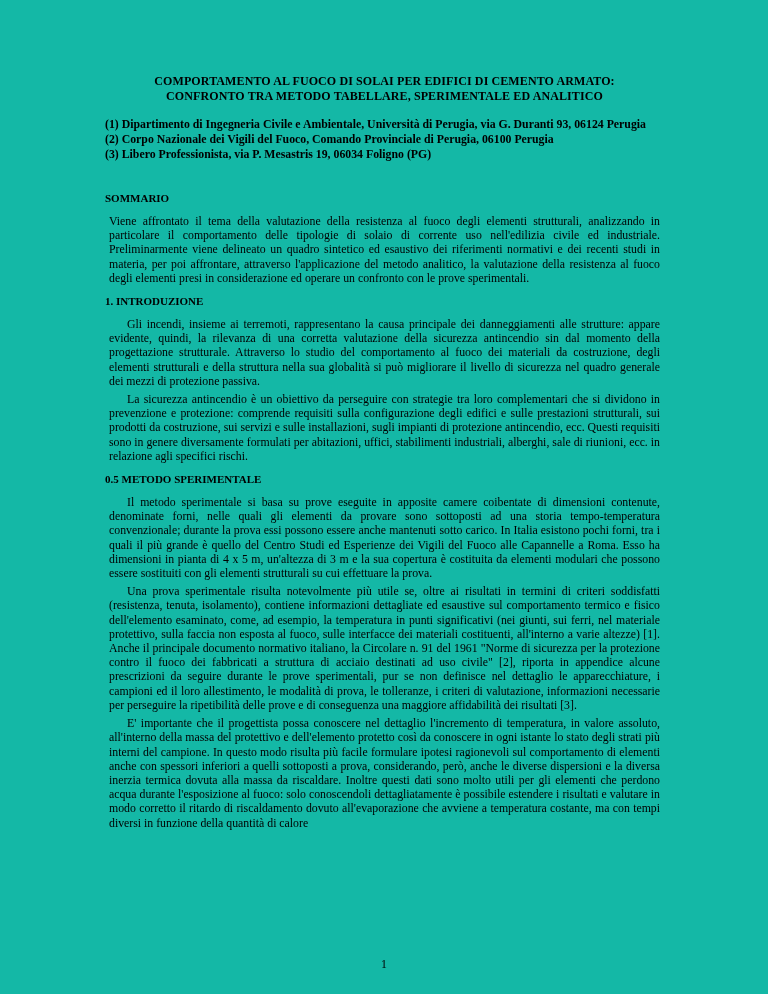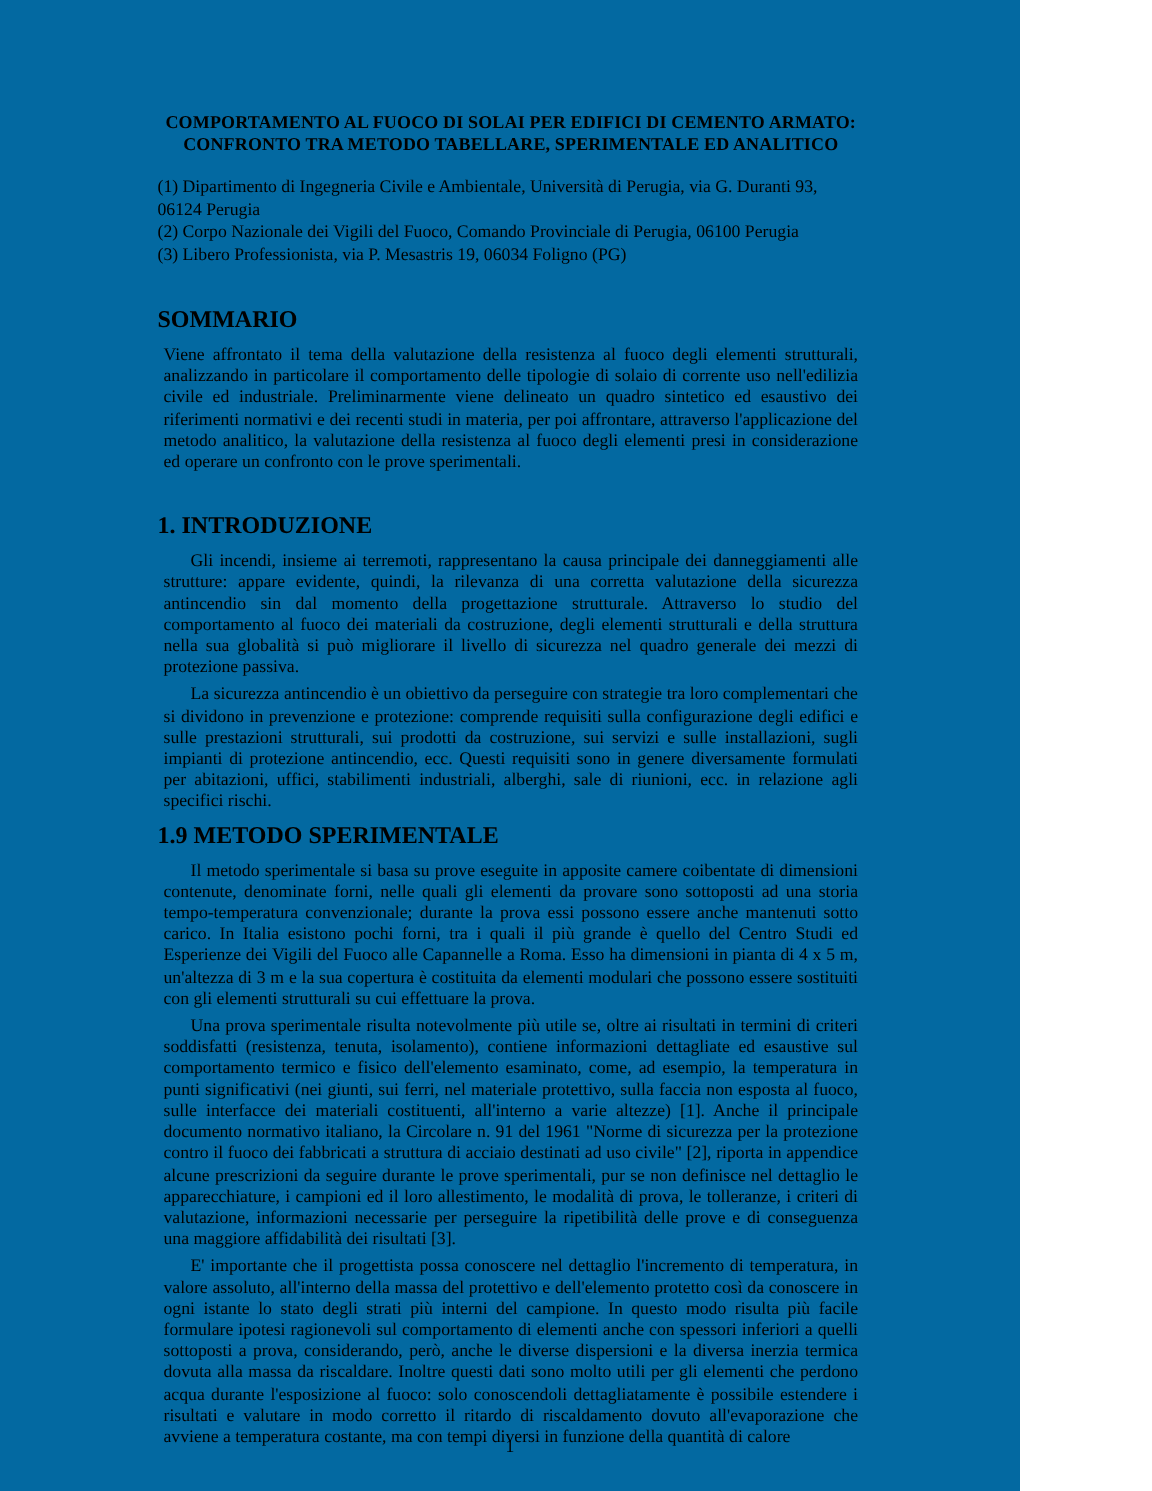--- a/index.html
+++ b/index.html
@@ -6,23 +6,23 @@
   html, body { margin: 0; padding: 0; }
   body {
     width: 768px;
     height: 994px;
     background: #ffffff;
     color: #000000;
     font-family: "Liberation Serif", "DejaVu Serif", serif;
   }
   .page {
     position: relative;
-    width: 680px;
+    width: 768px;
     height: 994px;
-    background: #0369a1;
+    background: #14b8a6;
     overflow: hidden;
   }
   .content {
     padding: 74px 104px 0 105px;
   }
   .title {
     margin: 0;
     font-size: 12px;
     line-height: 15px;
     font-weight: bold;
@@ -34,35 +34,35 @@
     margin: 17px 0 0 0;
     font-size: 11.8px;
     line-height: 15px;
     text-align: left;
   }
   sup {
     font-size: 7.6px;
     vertical-align: super;
     line-height: 0;
   }
-  .affiliations { margin-top: 13px; }
+  .affiliations { margin-top: 13px; font-weight: bold; }
   .affiliations p {
     margin: 0;
     font-size: 11.8px;
     line-height: 15px;
   }
   .heading {
     margin: 0;
-    font-size: 16px;
+    font-size: 11px;
     line-height: 15px;
     font-weight: bold;
     text-align: left;
   }
   .sommario-heading { margin-top: 29px; }
-  .intro-heading { margin-top: 29px; }
+  .intro-heading { margin-top: 9px; }
   .metodo-heading { margin-top: 9px; }
   .para {
     margin: 4px;
     font-size: 11.8px;
     line-height: 14.2px;
     text-align: justify;
   }
   .after-heading { margin-top: 8px; }
   .indent { text-indent: 18px; }
   .page-number {
@@ -92,21 +92,21 @@
       <p>(3) Libero Professionista, via P. Mesastris 19, 06034 Foligno (PG)</p>
     </div>
 
     <h2 class="heading sommario-heading">SOMMARIO</h2>
     <p class="para after-heading">Viene affrontato il tema della valutazione della resistenza al fuoco degli elementi strutturali, analizzando in particolare il comportamento delle tipologie di solaio di corrente uso nell'edilizia civile ed industriale. Preliminarmente viene delineato un quadro sintetico ed esaustivo dei riferimenti normativi e dei recenti studi in materia, per poi affrontare, attraverso l'applicazione del metodo analitico, la valutazione della resistenza al fuoco degli elementi presi in considerazione ed operare un confronto con le prove sperimentali.</p>
 
     <h2 class="heading intro-heading">1. INTRODUZIONE</h2>
     <p class="para indent after-heading">Gli incendi, insieme ai terremoti, rappresentano la causa principale dei danneggiamenti alle strutture: appare evidente, quindi, la rilevanza di una corretta valutazione della sicurezza antincendio sin dal momento della progettazione strutturale. Attraverso lo studio del comportamento al fuoco dei materiali da costruzione, degli elementi strutturali e della struttura nella sua globalità si può migliorare il livello di sicurezza nel quadro generale dei mezzi di protezione passiva.</p>
     <p class="para indent">La sicurezza antincendio è un obiettivo da perseguire con strategie tra loro complementari che si dividono in prevenzione e protezione: comprende requisiti sulla configurazione degli edifici e sulle prestazioni strutturali, sui prodotti da costruzione, sui servizi e sulle installazioni, sugli impianti di protezione antincendio, ecc. Questi requisiti sono in genere diversamente formulati per abitazioni, uffici, stabilimenti industriali, alberghi, sale di riunioni, ecc. in relazione agli specifici rischi.</p>
 
-    <h2 class="heading metodo-heading">1.9 METODO SPERIMENTALE</h2>
+    <h2 class="heading metodo-heading">0.5 METODO SPERIMENTALE</h2>
     <p class="para indent after-heading">Il metodo sperimentale si basa su prove eseguite in apposite camere coibentate di dimensioni contenute, denominate forni, nelle quali gli elementi da provare sono sottoposti ad una storia tempo-temperatura convenzionale; durante la prova essi possono essere anche mantenuti sotto carico. In Italia esistono pochi forni, tra i quali il più grande è quello del Centro Studi ed Esperienze dei Vigili del Fuoco alle Capannelle a Roma. Esso ha dimensioni in pianta di 4 x 5 m, un'altezza di 3 m e la sua copertura è costituita da elementi modulari che possono essere sostituiti con gli elementi strutturali su cui effettuare la prova.</p>
     <p class="para indent">Una prova sperimentale risulta notevolmente più utile se, oltre ai risultati in termini di criteri soddisfatti (resistenza, tenuta, isolamento), contiene informazioni dettagliate ed esaustive sul comportamento termico e fisico dell'elemento esaminato, come, ad esempio, la temperatura in punti significativi (nei giunti, sui ferri, nel materiale protettivo, sulla faccia non esposta al fuoco, sulle interfacce dei materiali costituenti, all'interno a varie altezze) [1]. Anche il principale documento normativo italiano, la Circolare n. 91 del 1961 "Norme di sicurezza per la protezione contro il fuoco dei fabbricati a struttura di acciaio destinati ad uso civile" [2], riporta in appendice alcune prescrizioni da seguire durante le prove sperimentali, pur se non definisce nel dettaglio le apparecchiature, i campioni ed il loro allestimento, le modalità di prova, le tolleranze, i criteri di valutazione, informazioni necessarie per perseguire la ripetibilità delle prove e di conseguenza una maggiore affidabilità dei risultati [3].</p>
     <p class="para indent">E' importante che il progettista possa conoscere nel dettaglio l'incremento di temperatura, in valore assoluto, all'interno della massa del protettivo e dell'elemento protetto così da conoscere in ogni istante lo stato degli strati più interni del campione. In questo modo risulta più facile formulare ipotesi ragionevoli sul comportamento di elementi anche con spessori inferiori a quelli sottoposti a prova, considerando, però, anche le diverse dispersioni e la diversa inerzia termica dovuta alla massa da riscaldare. Inoltre questi dati sono molto utili per gli elementi che perdono acqua durante l'esposizione al fuoco: solo conoscendoli dettagliatamente è possibile estendere i risultati e valutare in modo corretto il ritardo di riscaldamento dovuto all'evaporazione che avviene a temperatura costante, ma con tempi diversi in funzione della quantità di calore</p>
 
   </div>
 
   <div class="page-number">1</div>
 </div>
 
 </body></html>

